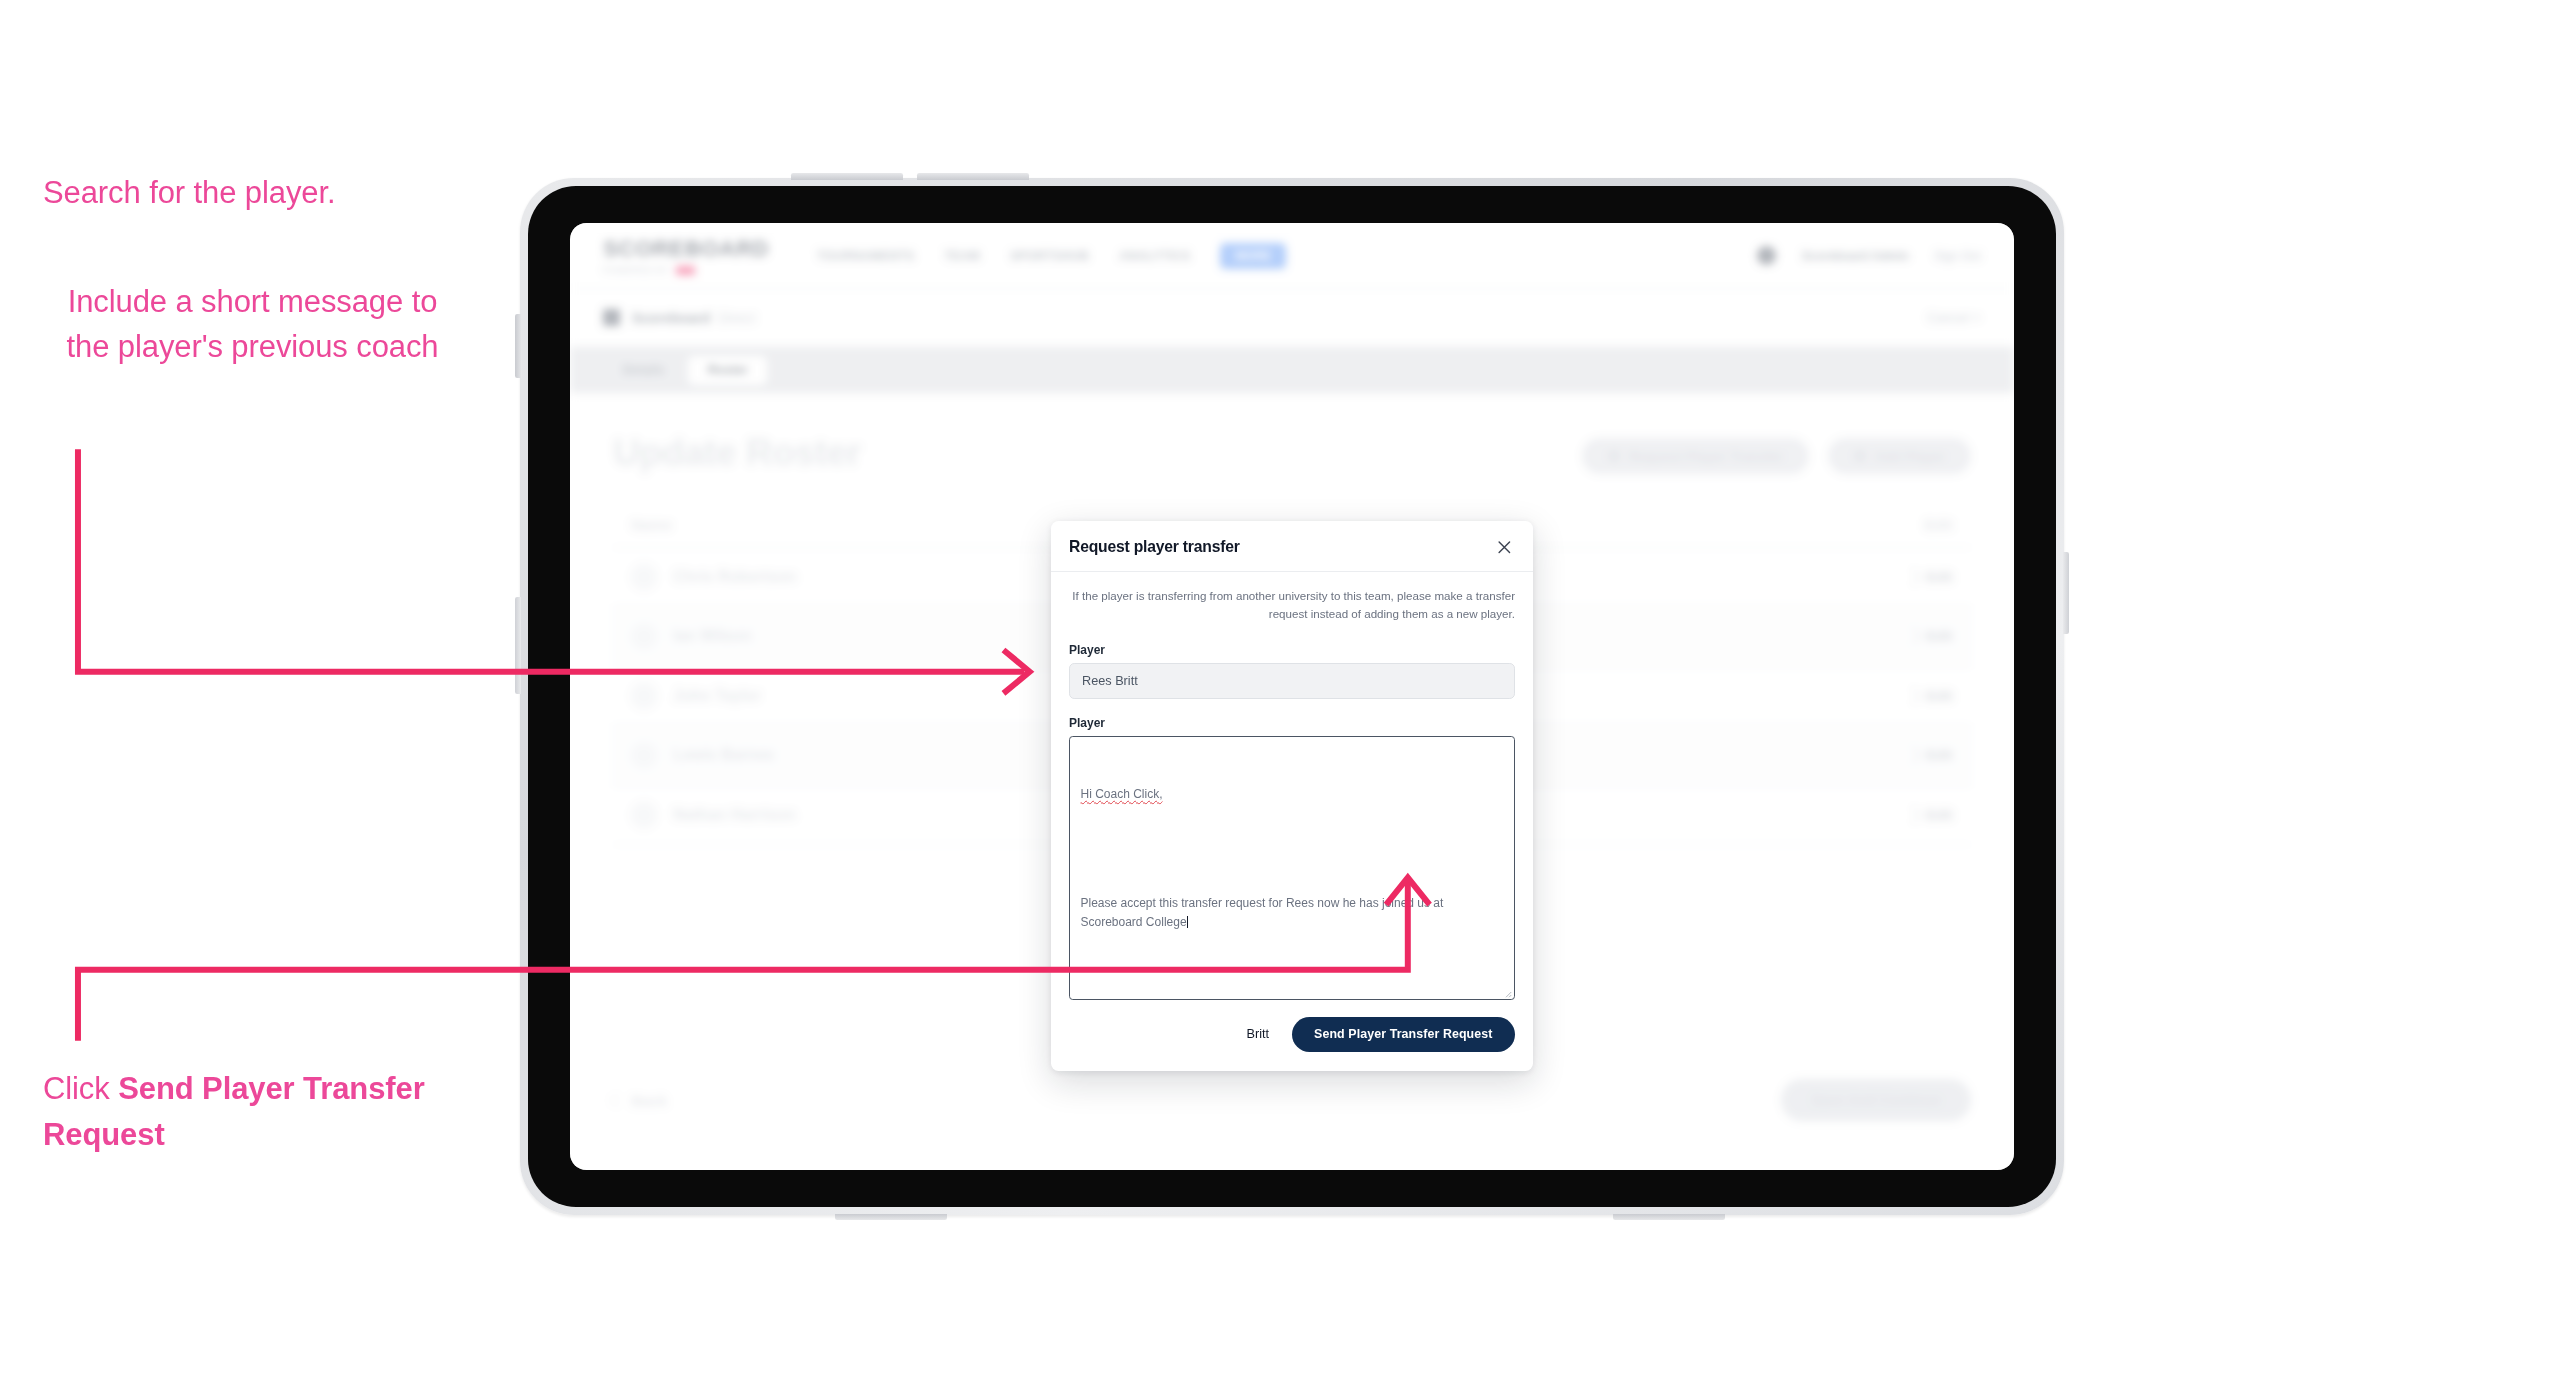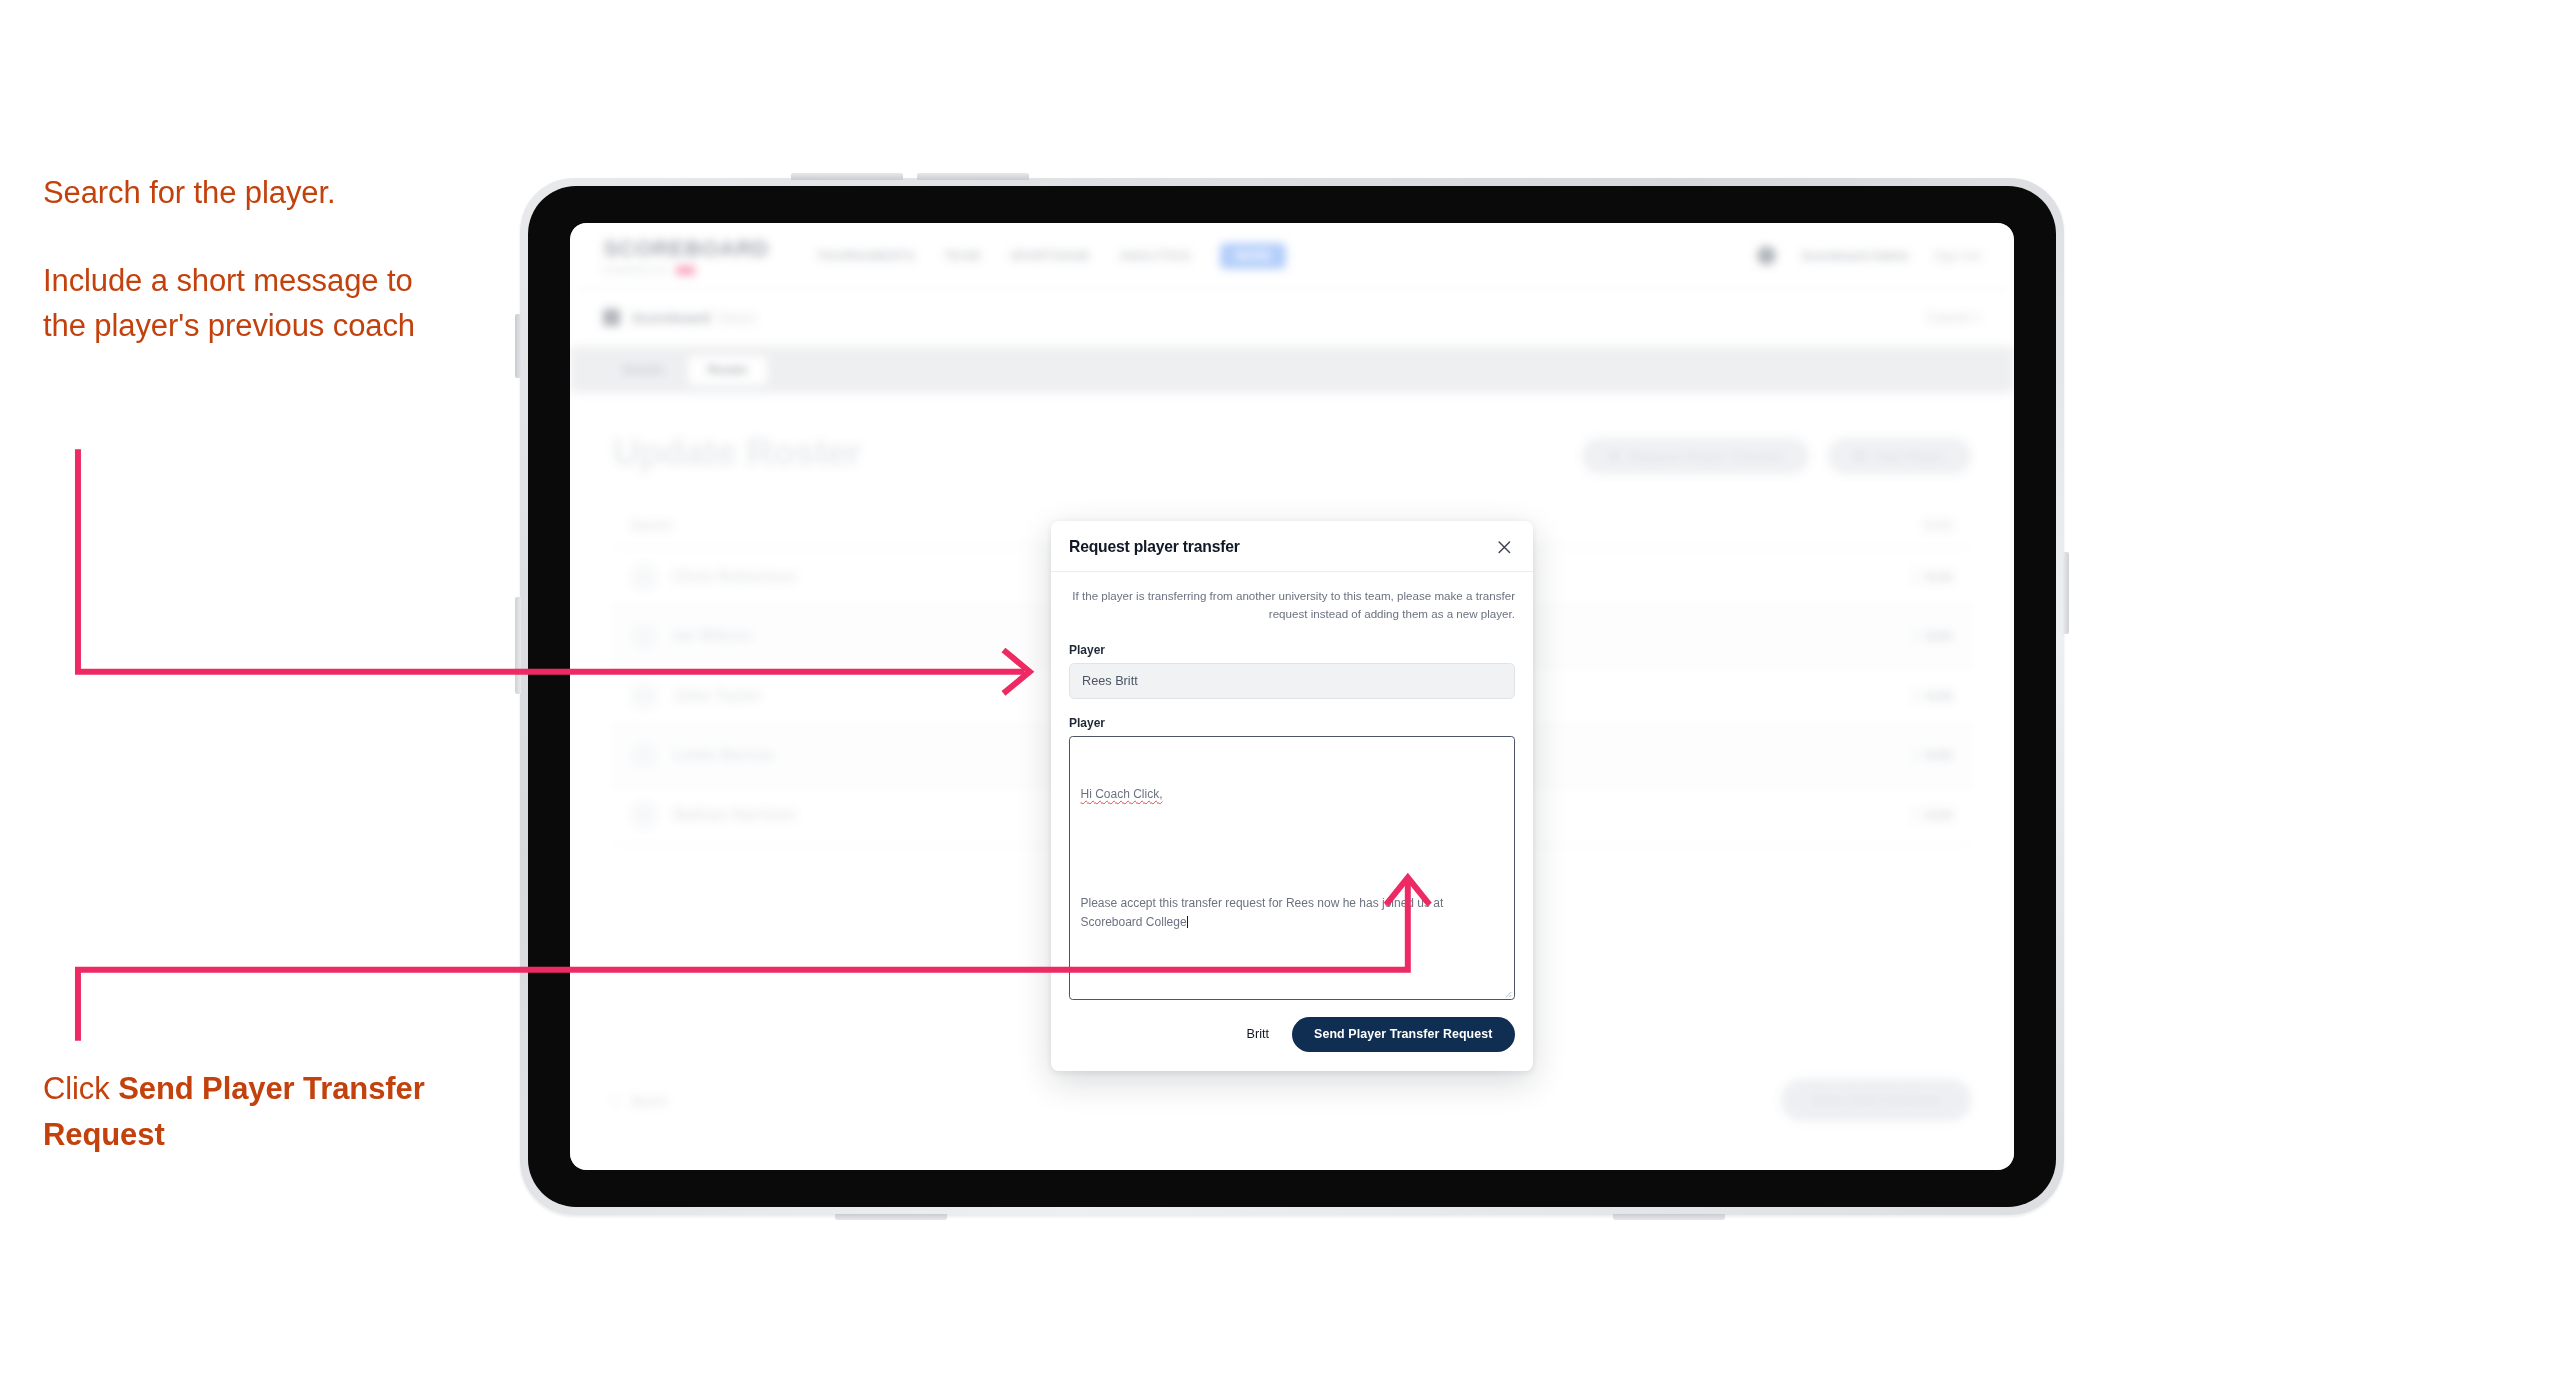--- a/index.html
+++ b/index.html
@@ -18,27 +18,27 @@
 
   
   .annotations {
     position: absolute;
     left: 0; top: 0;
     width: 539px; height: 100%;
     z-index: 40;
   }
   .anno-block {
     position: absolute;
-    color: #c2410c;
+    color: #ec4899;
     font-size: 31px;
     line-height: 1.45;
     letter-spacing: -0.1px;
   }
   .anno-top      { left: 43px; top: 171px; width: 449px; }
-  .anno-mid      { left: 43px; top: 259px; width: 419px; }
+  .anno-mid      { left: 43px; top: 280px; width: 419px; text-align: center; }
   .anno-bottom   { left: 43px; top: 1066px; width: 419px; font-size: 31px; line-height: 1.48; }
   .anno-bottom b { font-weight: 700; }
 
   
   .arrow-layer {
     position: absolute;
     left: 0; top: 0;
     width: 2576px; height: 1386px;
     z-index: 50;
     pointer-events: none;

